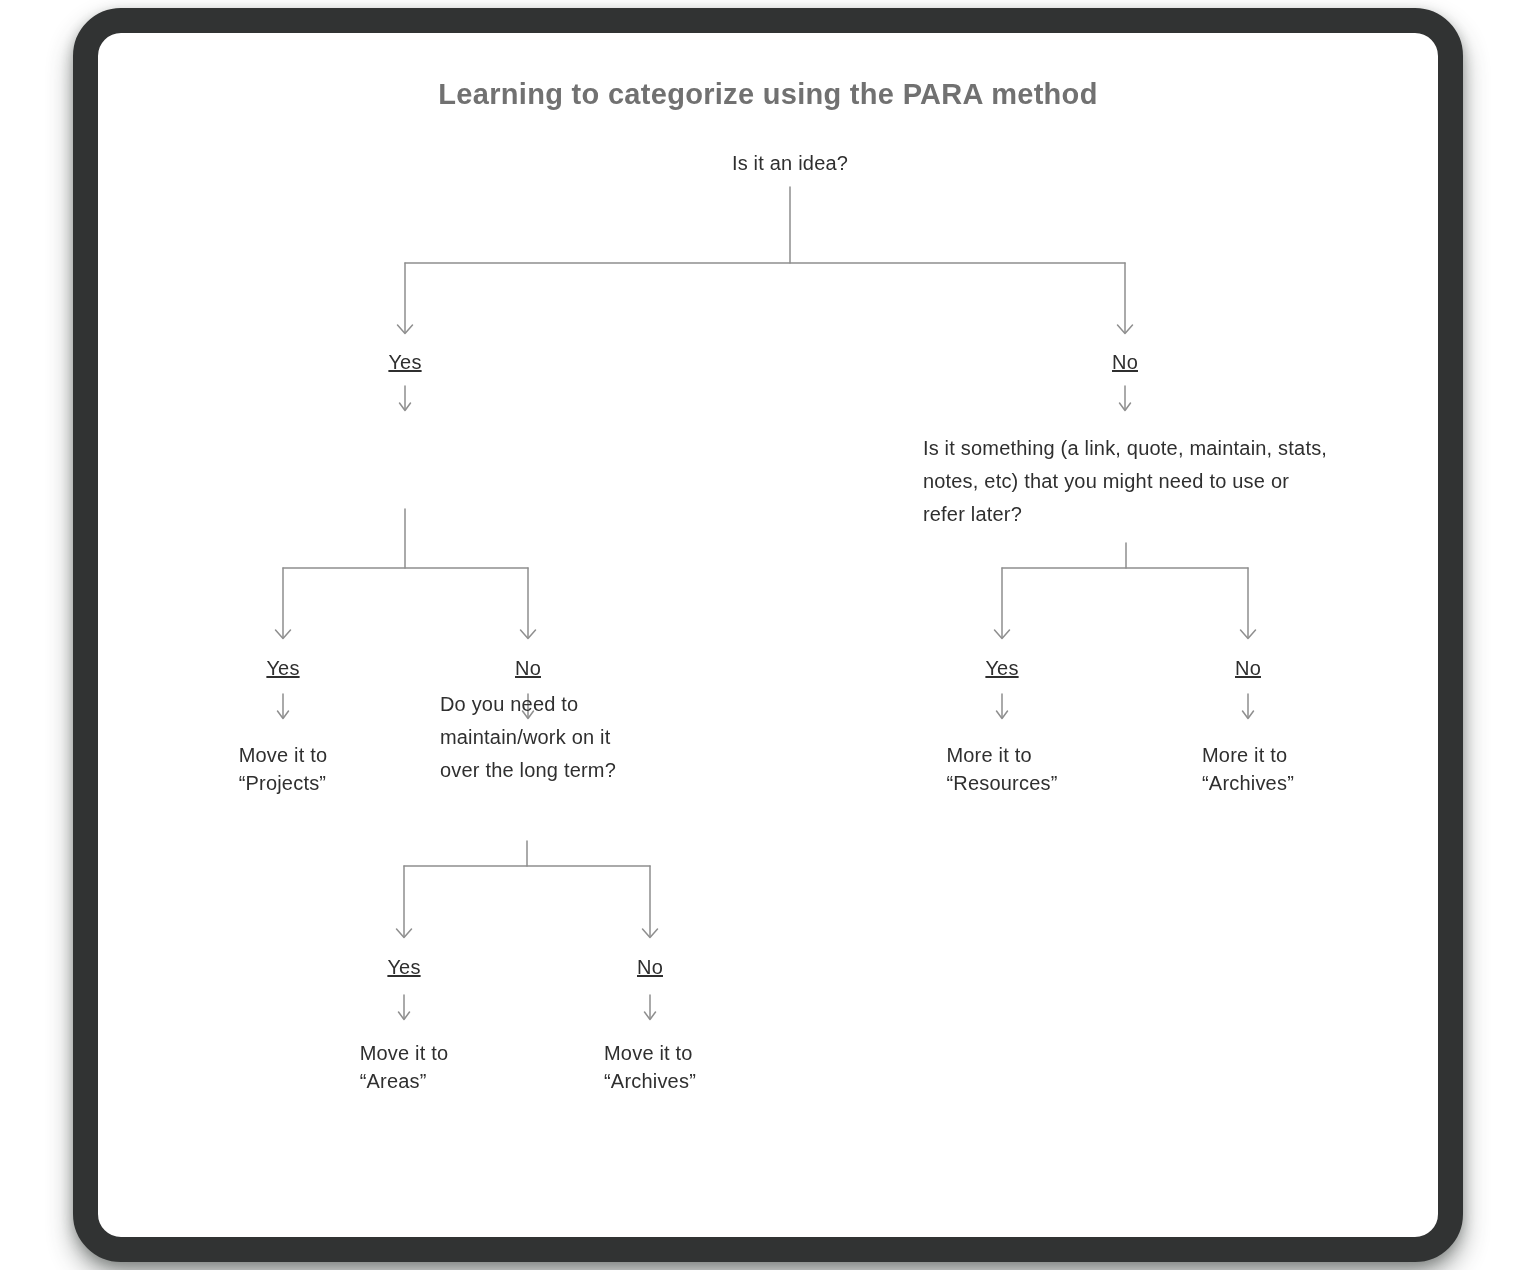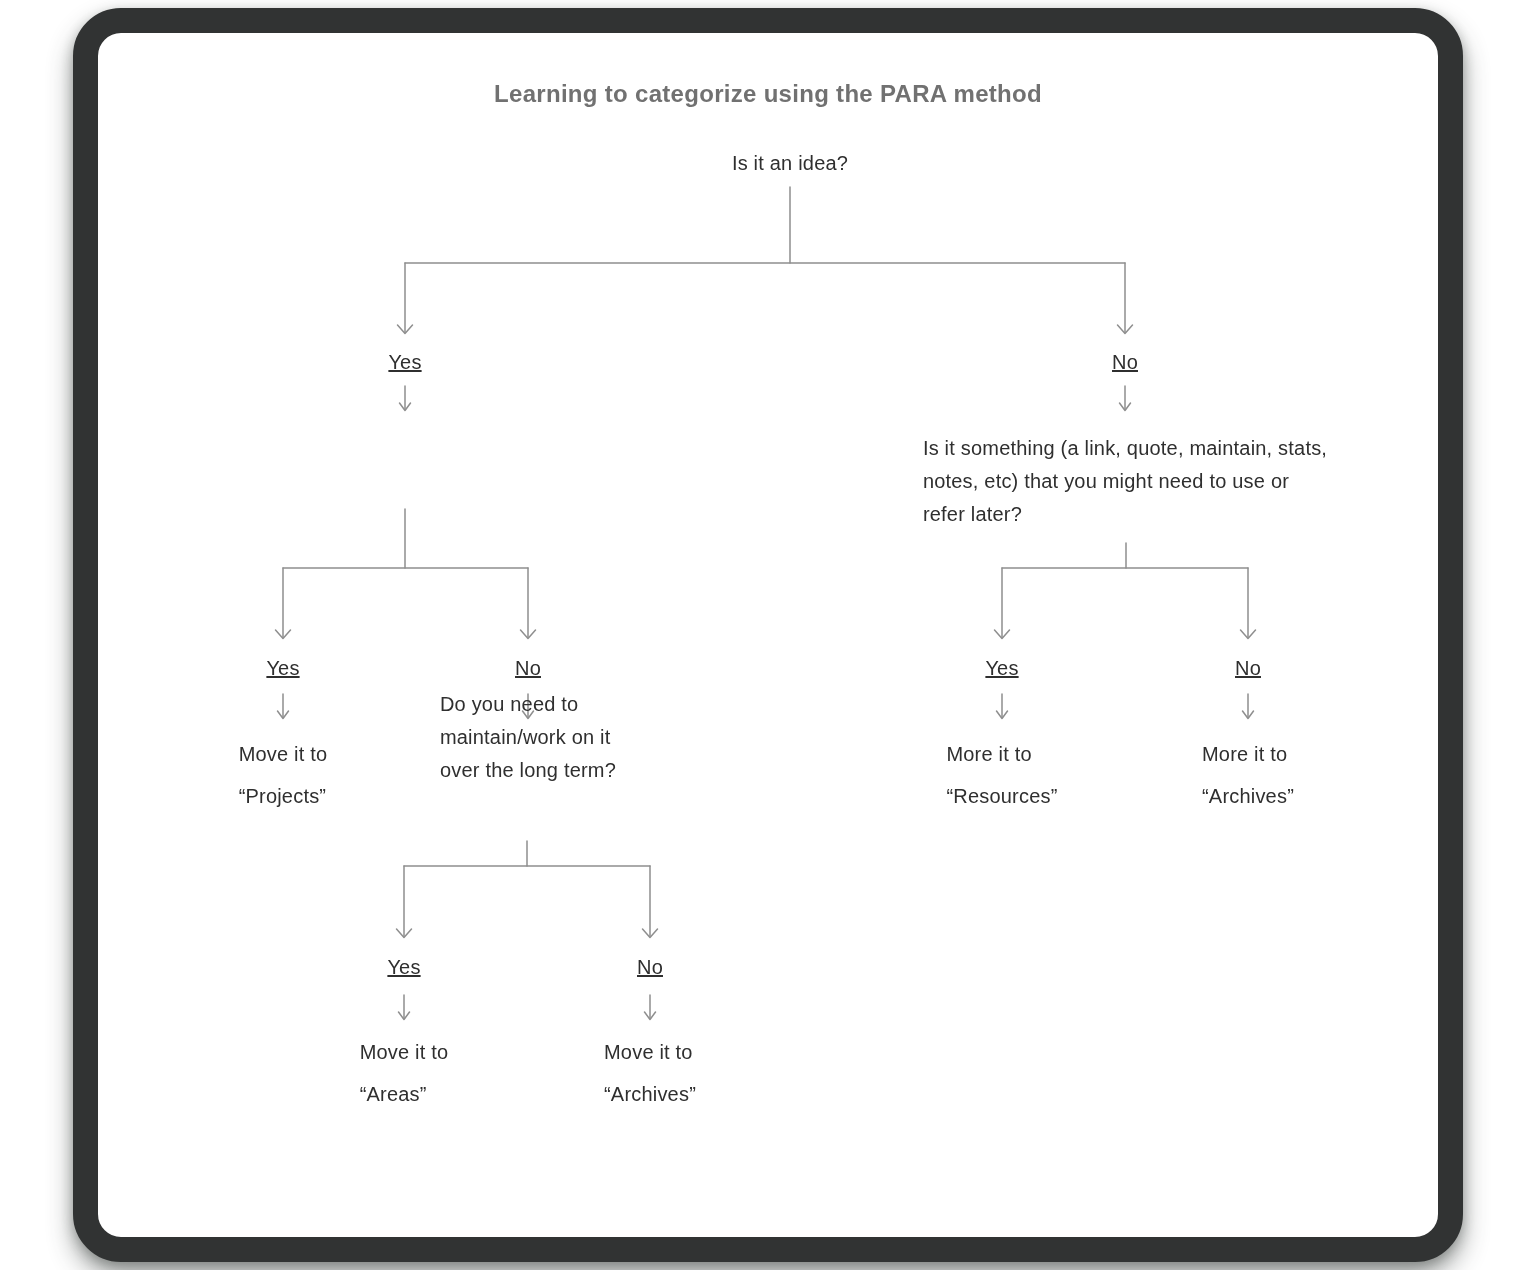--- a/index.html
+++ b/index.html
@@ -22,26 +22,26 @@
     box-shadow:0 14px 26px rgba(45,52,48,.45),0 4px 12px rgba(45,52,48,.30);
   }
   .diagram{position:absolute;inset:0;width:1536px;height:1270px;}
   svg.connectors{position:absolute;left:0;top:0;width:1536px;height:1270px;}
   svg.connectors path{stroke:var(--line);stroke-width:1.5;fill:none;stroke-linecap:round;stroke-linejoin:round;}
   .txt{
     position:absolute;transform:translateX(-50%);
     text-align:left;white-space:pre-line;color:var(--text);
     font-size:20px;line-height:33px;letter-spacing:.2px;
   }
-  .txt.answer{line-height:42px;}
+  .txt.answer{line-height:28px;margin-top:8px;}
   .txt.yn{line-height:24px;text-decoration:underline;}
   .page-title{
     position:absolute;transform:translateX(-50%);
     left:768px;top:79px;color:var(--title);
-    font-size:24px;font-weight:700;line-height:30px;letter-spacing:.3px;
+    font-size:29px;font-weight:700;line-height:30px;letter-spacing:.3px;
     text-align:center;white-space:nowrap;
   }
 </style>
 </head>
 <body>
 
 <div class="stage">
 
   <div class="device-frame"></div>
 

